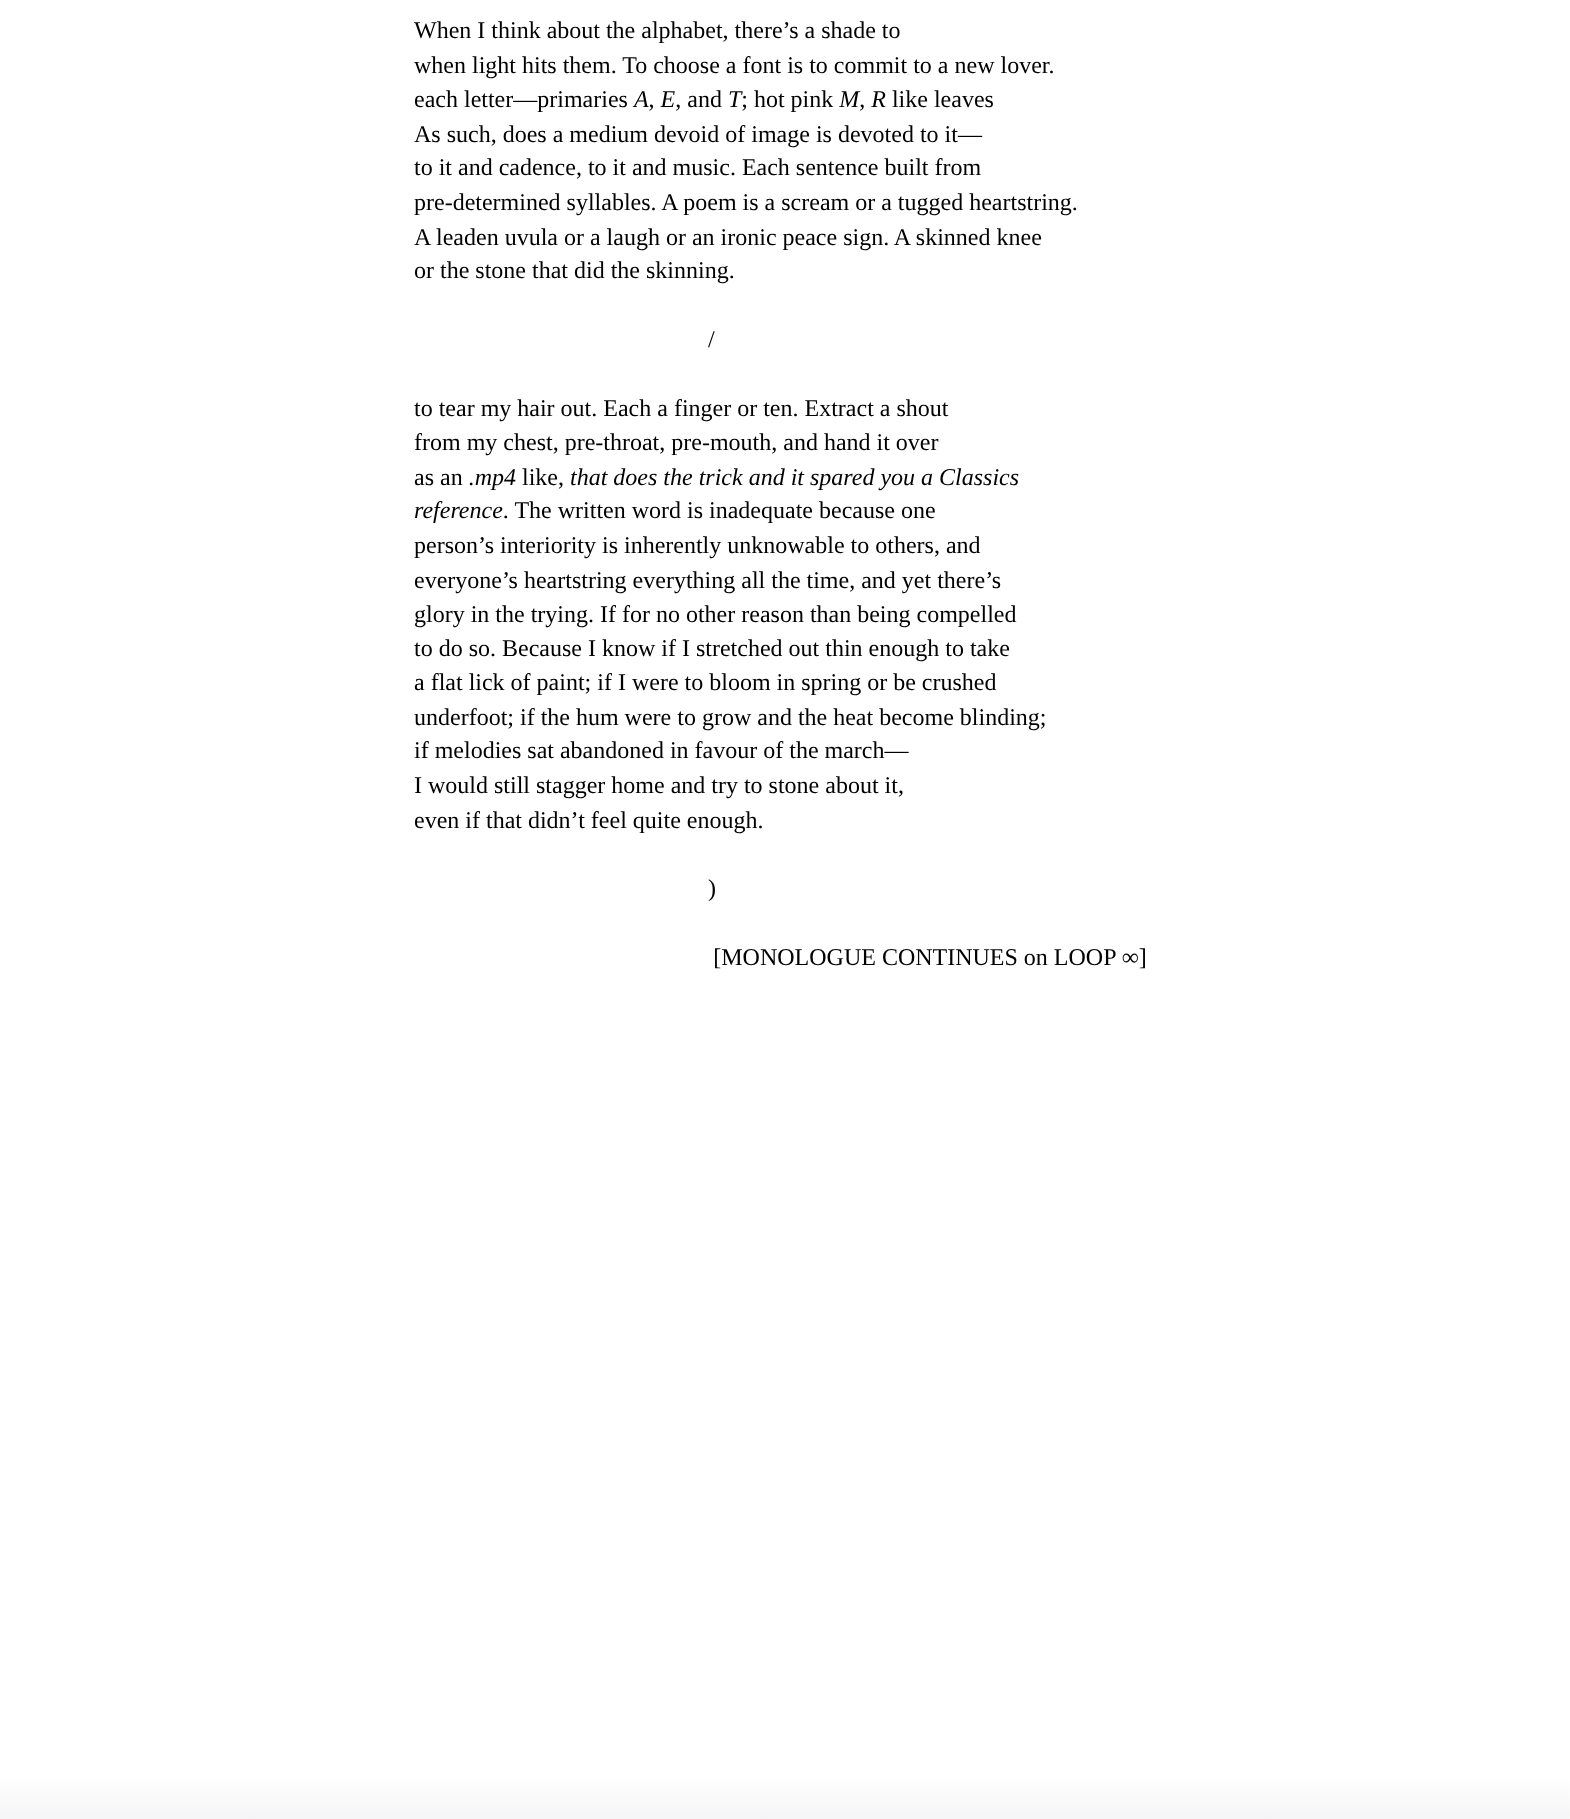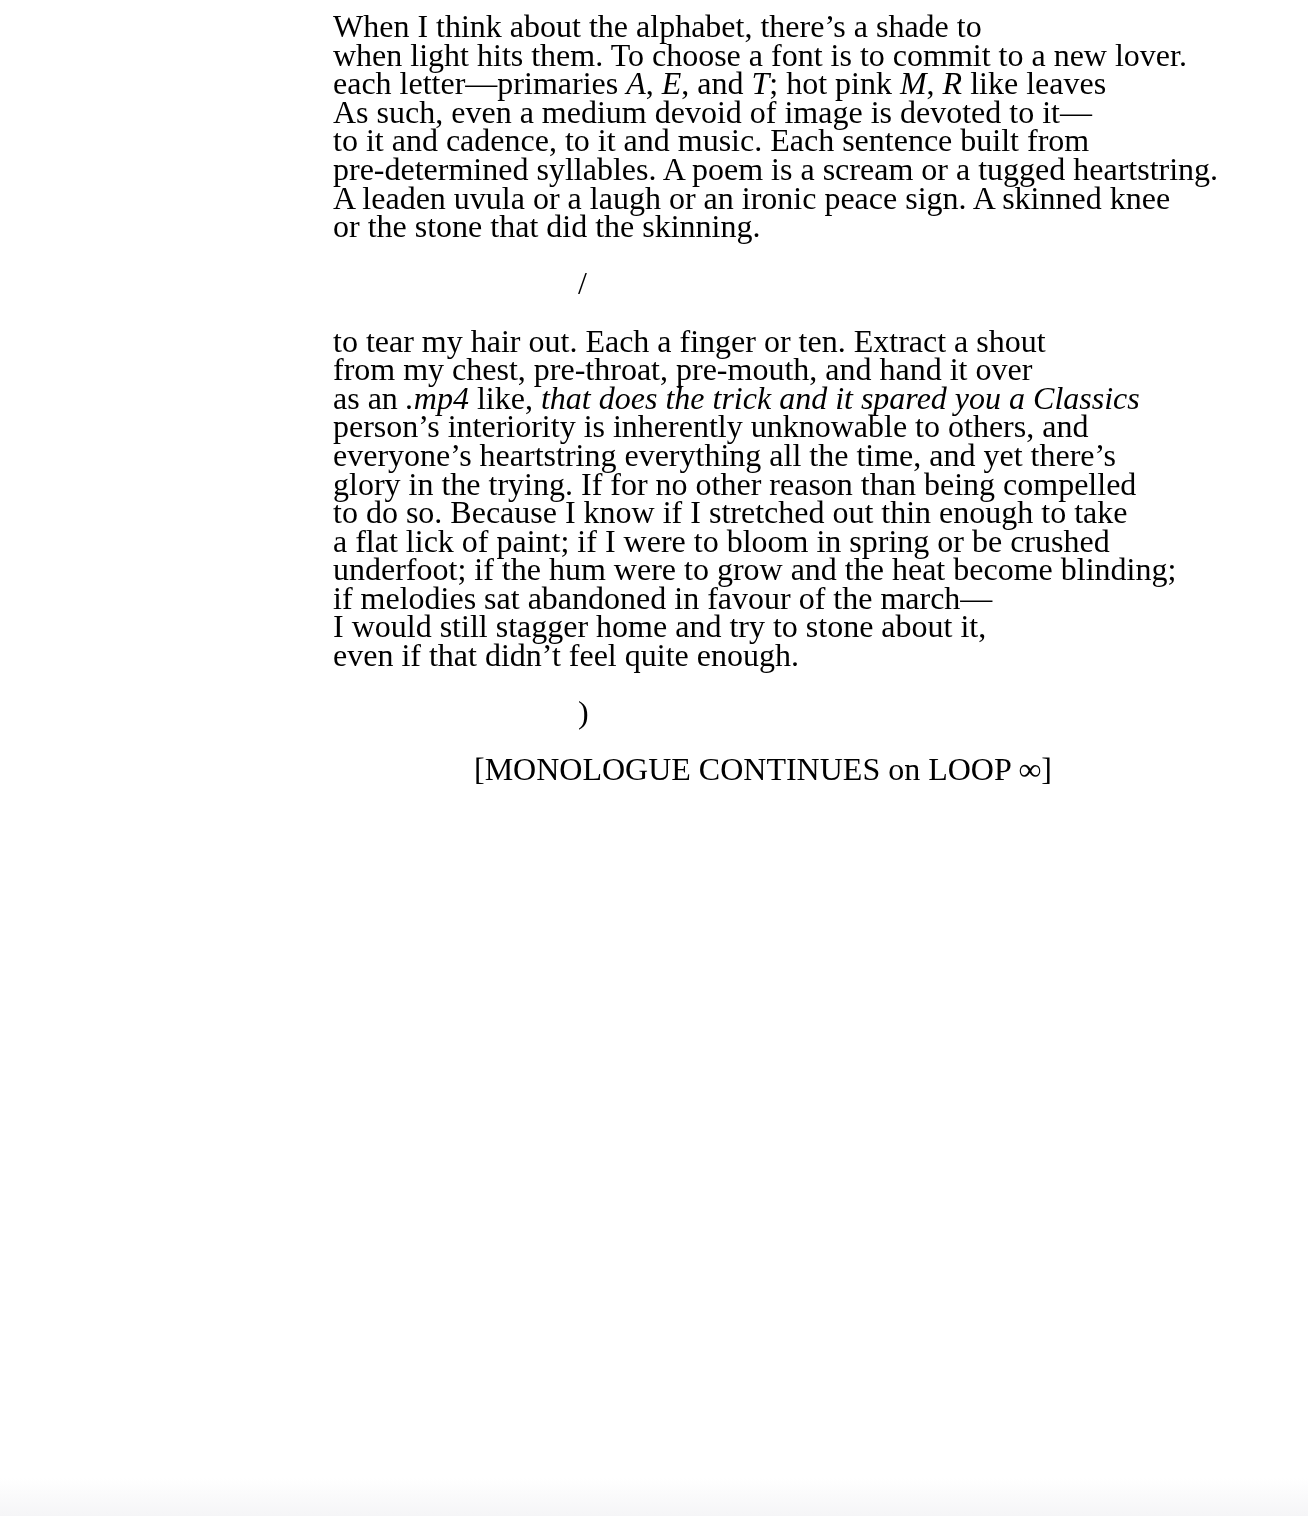--- a/index.html
+++ b/index.html
@@ -10,24 +10,24 @@
     width: 1308px;
     height: 1516px;
     position: relative;
     overflow: hidden;
     background: #ffffff;
     color: #000000;
     font-family: "Liberation Serif", serif;
   }
   .poem {
     position: absolute;
-    left: 333px;
+    left: 345px;
     top: 12px;
     width: 860px;
-    font-size: 32px;
+    font-size: 20px;
     line-height: 28.6px;
     letter-spacing: 0;
   }
   .poem-line {
     white-space: nowrap;
     height: 28.6px;
   }
   .poem-line em {
     font-style: italic;
   }
@@ -55,33 +55,34 @@
   }
 </style>
 </head>
 <body style="background: rgb(255, 255, 255); color: rgb(0, 0, 0);">
 
 <div class="poem">
   <div>
       <div class="poem-line"><span>When I think about the alphabet, there’s a shade to</span></div>
       <div class="poem-line"><span>when light hits them. To choose a font is to commit to a new lover.</span></div>
       <div class="poem-line"><span>each letter—primaries </span><em>A</em><span>, </span><em>E</em><span>, and </span><em>T</em><span>; hot pink </span><em>M</em><span>, </span><em>R</em><span> like leaves</span></div>
-      <div class="poem-line"><span>As such, even a medium devoid of image is devoted to it—</span></div>
+      <div class="poem-line"><span>As such, does a medium devoid of image is devoted to it—</span></div>
       <div class="poem-line"><span>to it and cadence, to it and music. Each sentence built from</span></div>
       <div class="poem-line"><span>pre-determined syllables. A poem is a scream or a tugged heartstring.</span></div>
       <div class="poem-line"><span>A leaden uvula or a laugh or an ironic peace sign. A skinned knee</span></div>
       <div class="poem-line"><span>or the stone that did the skinning.</span></div>
     </div>
   <div class="blank-line"></div>
   <div class="divider-line">/</div>
   <div class="blank-line"></div>
   <div>
       <div class="poem-line"><span>to tear my hair out. Each a finger or ten. Extract a shout</span></div>
       <div class="poem-line"><span>from my chest, pre-throat, pre-mouth, and hand it over</span></div>
       <div class="poem-line"><span>as an </span><em>.mp4</em><span> like, </span><em>that does the trick and it spared you a Classics</em></div>
+      <div class="poem-line"><em>reference</em><span>. The written word is inadequate because one</span></div>
       <div class="poem-line"><span>person’s interiority is inherently unknowable to others, and</span></div>
       <div class="poem-line"><span>everyone’s heartstring everything all the time, and yet there’s</span></div>
       <div class="poem-line"><span>glory in the trying. If for no other reason than being compelled</span></div>
       <div class="poem-line"><span>to do so. Because I know if I stretched out thin enough to take</span></div>
       <div class="poem-line"><span>a flat lick of paint; if I were to bloom in spring or be crushed</span></div>
       <div class="poem-line"><span>underfoot; if the hum were to grow and the heat become blinding;</span></div>
       <div class="poem-line"><span>if melodies sat abandoned in favour of the march—</span></div>
       <div class="poem-line"><span>I would still stagger home and try to stone about it,</span></div>
       <div class="poem-line"><span>even if that didn’t feel quite enough.</span></div>
     </div>

